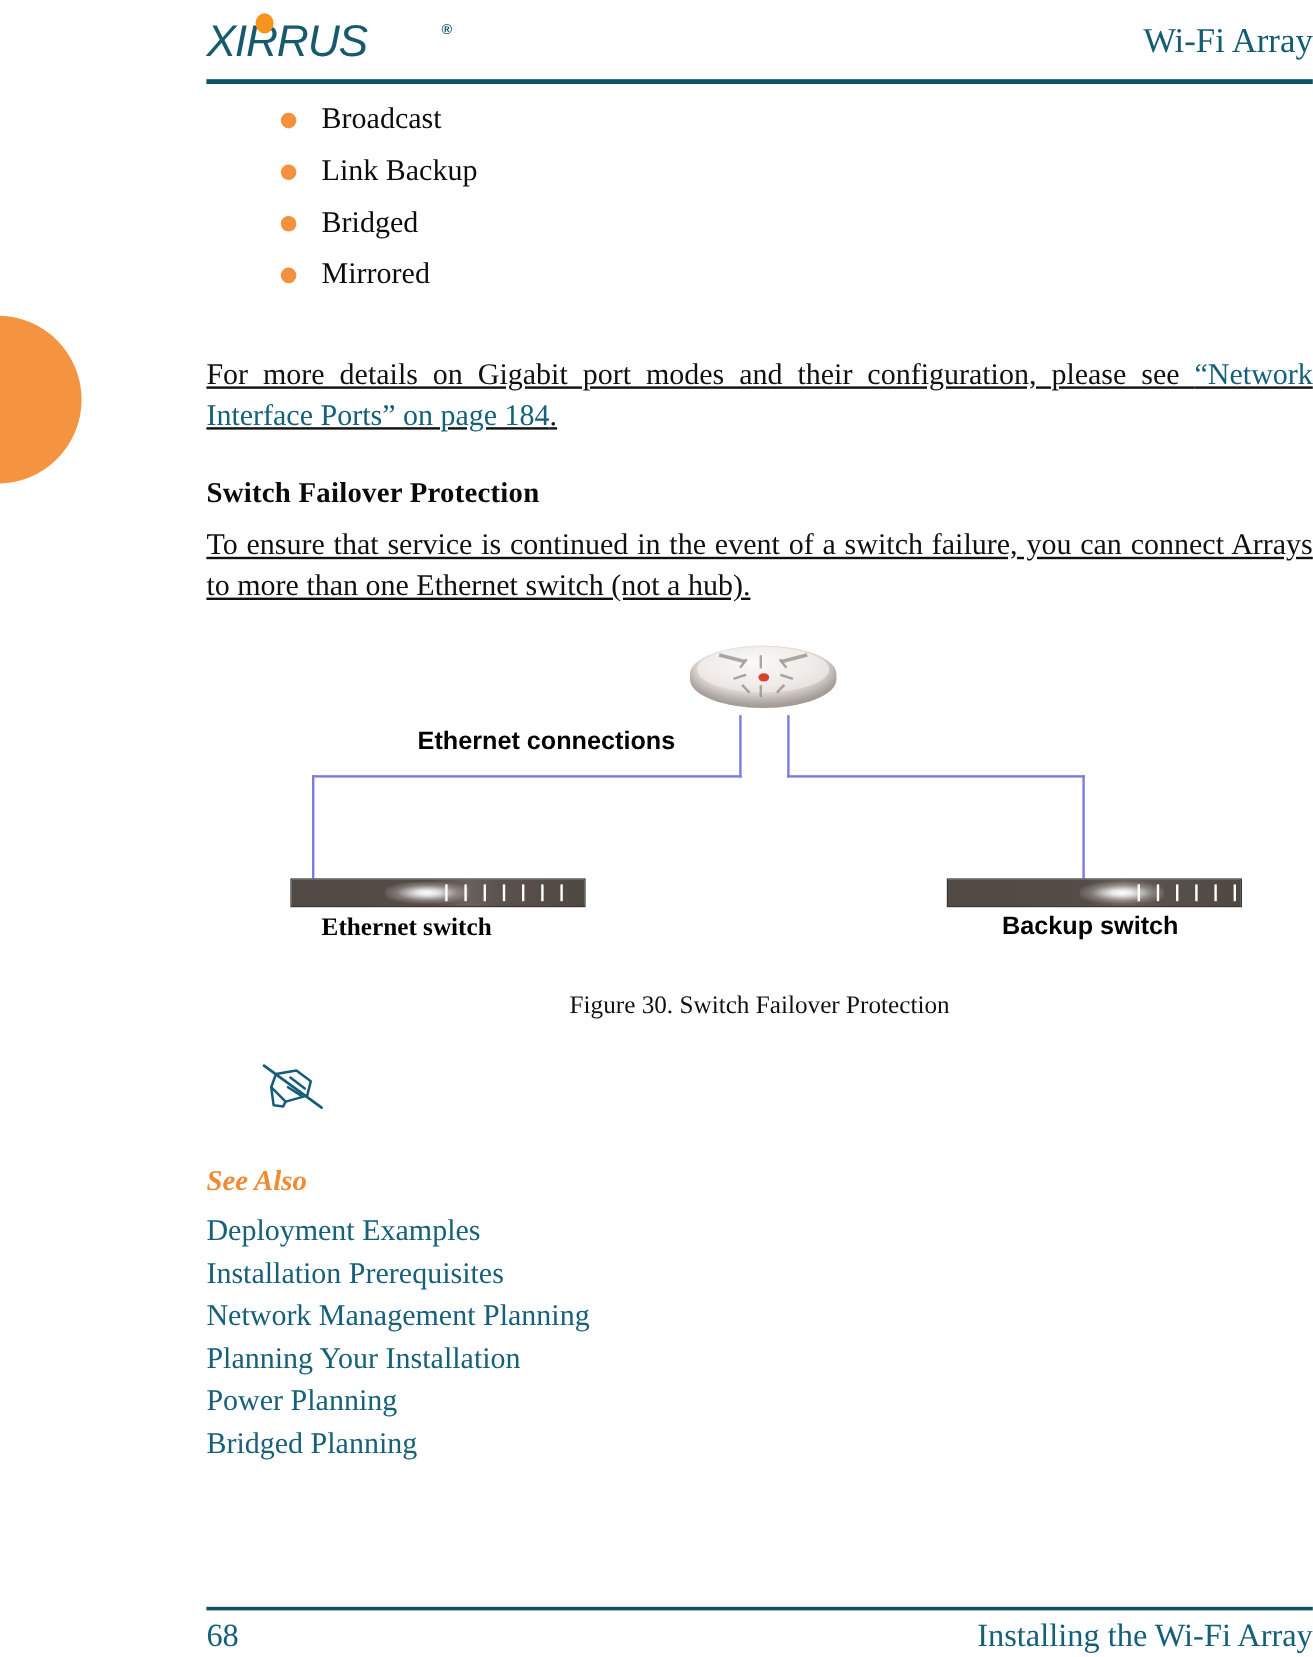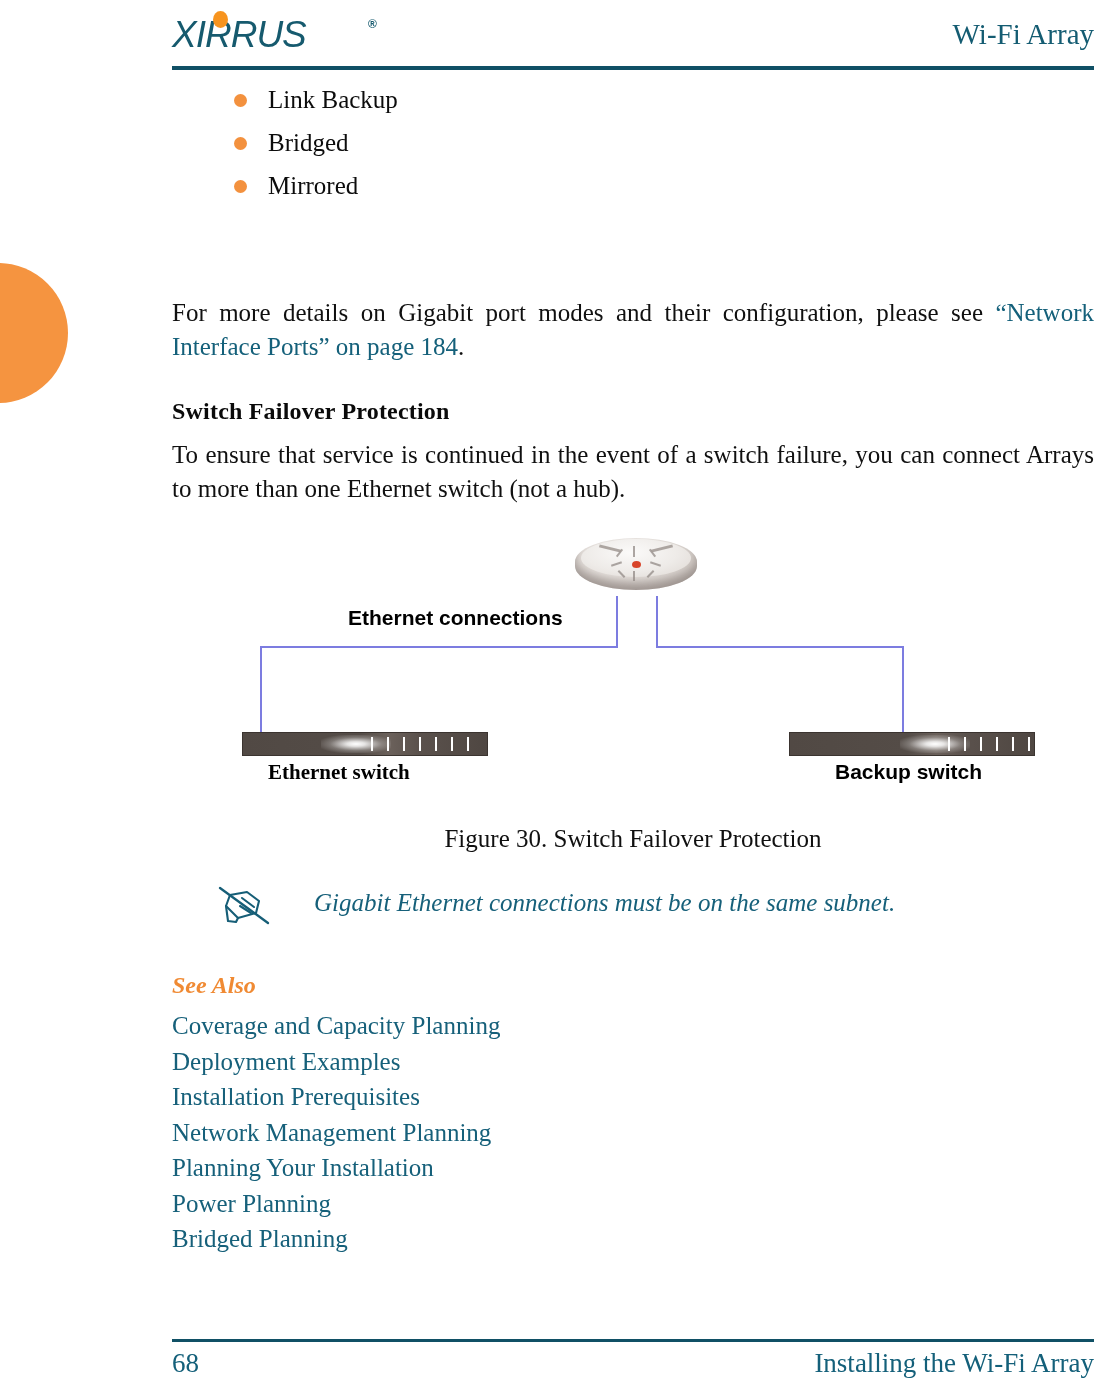--- a/index.html
+++ b/index.html
@@ -117,20 +117,21 @@
 
   
   .para {
     position: absolute;
     left: 172px;
     width: 922px;
     font-size: 25px;
     line-height: 34px;
     color: #101010;
     text-align: justify;
+    text-decoration: underline;
   }
   .para.p-intro { top: 296px; }
   .para.p-body  { top: 438px; }
   .para .xref {
     color: #14607A;
   }
   .subhead {
     position: absolute;
     left: 172px;
     top: 398px;
@@ -224,21 +225,21 @@
   .lbl-eth-conn  { left: 176px; top: 86px; text-align: center; }
   .lbl-eth-sw    { left: 96px;  top: 240px; font-family: Liberation Serif, serif; }
   .lbl-backup-sw { left: 663px; top: 240px; }
 
   .fig-caption {
     position: absolute;
     left: 172px;
     top: 825px;
     width: 922px;
     text-align: center;
-    font-size: 25px;
+    font-size: 21px;
     color: #101010;
   }
 
   
   .note-block {
     position: absolute;
     left: 172px;
     top: 880px;
     width: 922px;
     height: 56px;
@@ -318,20 +319,24 @@
   <div class="logo-wrap">
     <div class="logo-dot"></div>
     <div class="logo-text">XIRRUS</div>
     <div class="logo-reg">®</div>
   </div>
   <div class="header-title">Wi-Fi Array</div>
 </div>
 <div class="header-rule"></div>
 
 <div class="bullet-list">
+  <div class="bullet-row">
+    <span class="bullet-dot"></span>
+    <span>Broadcast</span>
+  </div>
   <div class="bullet-row">
     <span class="bullet-dot"></span>
     <span>Link Backup</span>
   </div>
   <div class="bullet-row">
     <span class="bullet-dot"></span>
     <span>Bridged</span>
   </div>
   <div class="bullet-row">
     <span class="bullet-dot"></span>
@@ -403,26 +408,24 @@
     <svg width="58" height="48" viewBox="0 0 58 48" xmlns="http://www.w3.org/2000/svg">
       <g fill="none" stroke="#165E77" stroke-width="2.1" stroke-linejoin="round" stroke-linecap="round">
         <path d="M10 24 L14 13 L31 10 L43 19 L40 31 L22 36 Z"></path>
         <path d="M22 36 L20 40 L12 39 L10 24"></path>
         <path d="M26 16 L38 25"></path>
         <path d="M24 24 L35 31"></path>
       </g>
       <path d="M4 6 L52 41" fill="none" stroke="#165E77" stroke-width="2.3" stroke-linecap="round"></path>
     </svg>
   </div>
-  <div class="note-text">Gigabit Ethernet connections must be on the same subnet.</div>
 </div>
 
 <div class="see-also-head">See Also</div>
 <div class="see-also-list">
-  <div class="see-also-item">Coverage and Capacity Planning</div>
   <div class="see-also-item">Deployment Examples</div>
   <div class="see-also-item">Installation Prerequisites</div>
   <div class="see-also-item">Network Management Planning</div>
   <div class="see-also-item">Planning Your Installation</div>
   <div class="see-also-item">Power Planning</div>
   <div class="see-also-item">Bridged Planning</div>
 </div>
 
 <div class="footer-rule"></div>
 <div class="footer-page">68</div>

